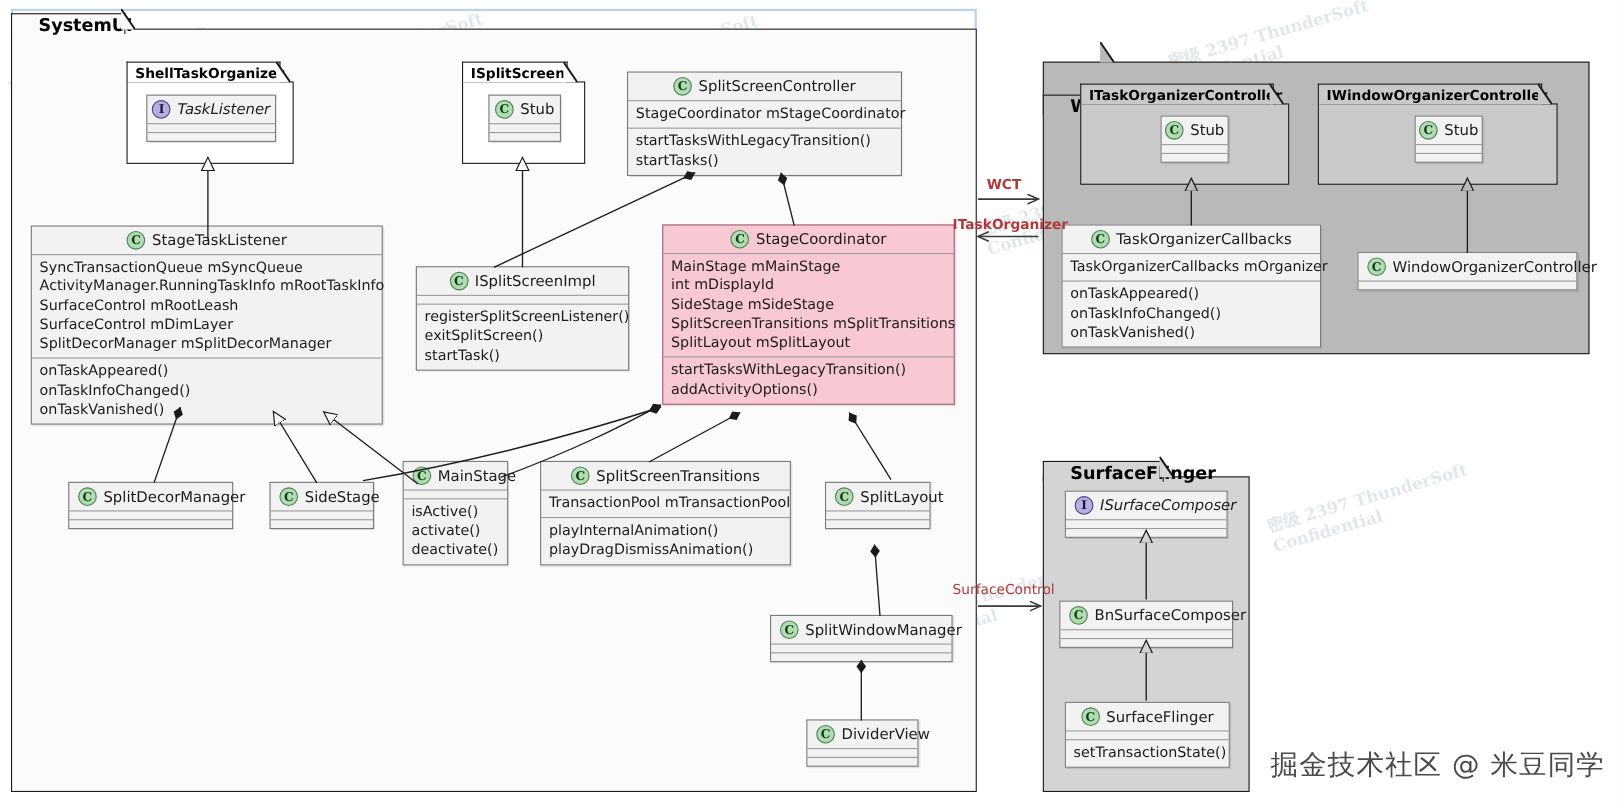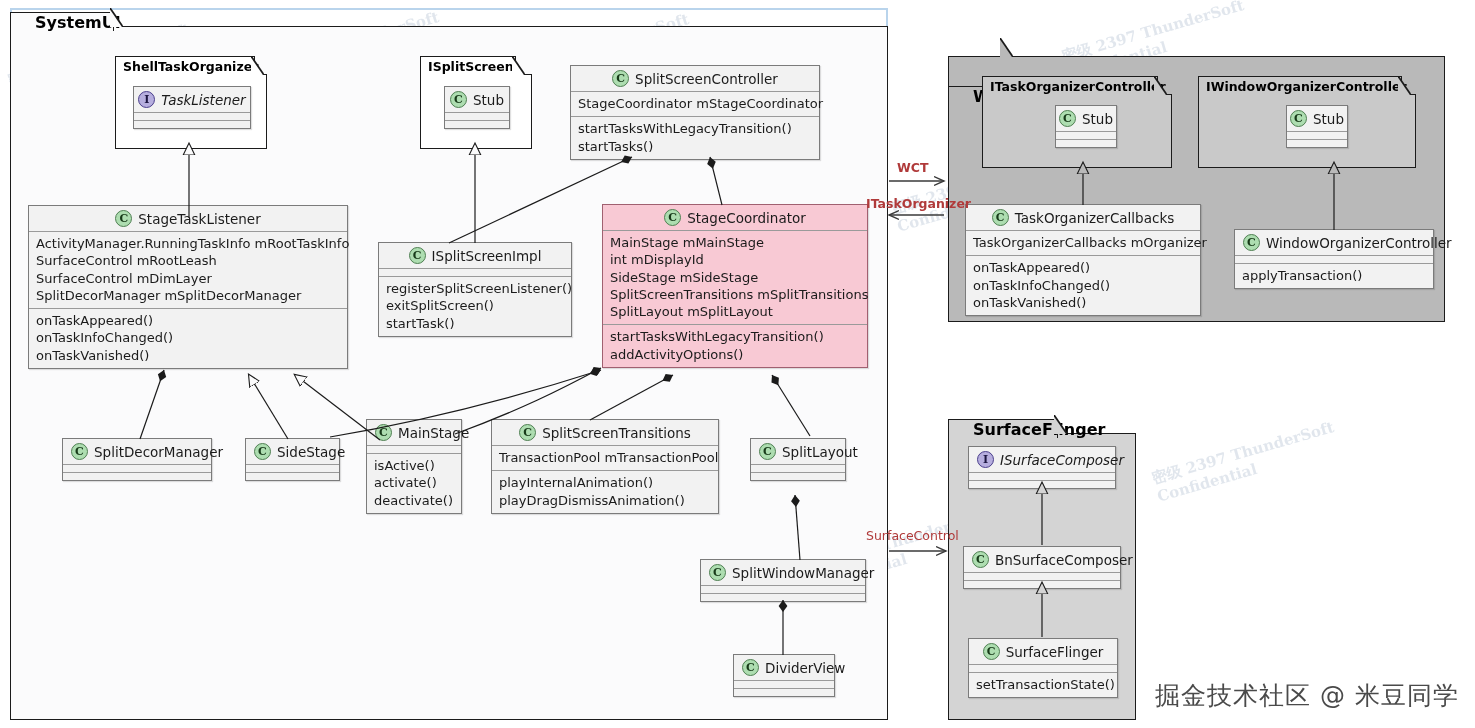--- a/index.html
+++ b/index.html
@@ -378,20 +378,21 @@
       <div>startTasks()</div>
     </div>
   </div>
 
   <div class="cls" style="left:28px;top:205px;width:320px;">
     <div class="hdr">
       <span class="ico c">C</span>
       <span class="iname">StageTaskListener</span>
     </div>
     <div class="sec">
+      <div>SyncTransactionQueue mSyncQueue</div>
       <div>ActivityManager.RunningTaskInfo mRootTaskInfo</div>
       <div>SurfaceControl mRootLeash</div>
       <div>SurfaceControl mDimLayer</div>
       <div>SplitDecorManager mSplitDecorManager</div>
     </div>
     <div class="sec">
       <div>onTaskAppeared()</div>
       <div>onTaskInfoChanged()</div>
       <div>onTaskVanished()</div>
     </div>
@@ -514,23 +515,20 @@
       <div>onTaskVanished()</div>
     </div>
   </div>
 
   <div class="cls" style="left:1234px;top:229px;width:200px;">
     <div class="hdr left">
       <span class="ico c">C</span>
       <span class="iname">WindowOrganizerController</span>
     </div>
     <div class="sec empty"></div>
-    <div class="sec">
-      <div>applyTransaction()</div>
-    </div>
   </div>
 
   <div class="cls" style="left:968px;top:446px;width:148px;">
     <div class="hdr left">
       <span class="ico i">I</span>
       <span class="iname italic">ISurfaceComposer</span>
     </div>
     <div class="sec empty"></div>
     <div class="sec empty2"></div>
   </div>

